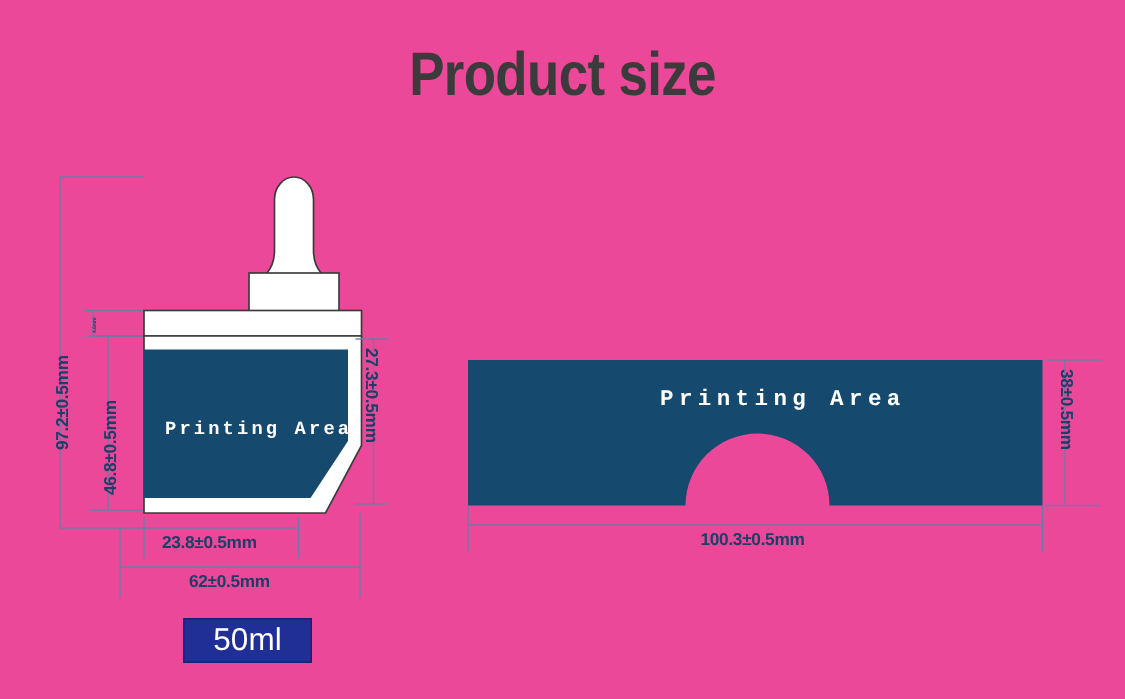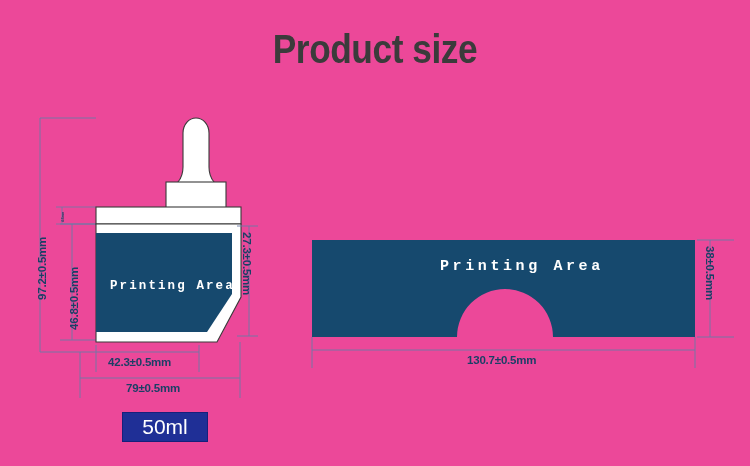--- a/index.html
+++ b/index.html
@@ -199,27 +199,27 @@
   </svg>
 
   <div class="dim dim-v-up" style="left:36px; top:300px;">97.2±0.5mm</div>
 
   <div class="dim dim-v-up" style="left:68px; top:330px;">46.8±0.5mm</div>
 
   <div class="dim dim-tiny dim-v-up" style="left:61px; top:222px;">4.6mm</div>
 
   <div class="dim dim-v-down" style="left:253px; top:232px;">27.3±0.5mm</div>
 
-  <div class="dim" style="left:108px; top:356px;">42.3±0.5mm</div>
-
-  <div class="dim" style="left:126px; top:382px;">79±0.5mm</div>
+  <div class="dim" style="left:108px; top:356px;">23.8±0.5mm</div>
+
+  <div class="dim" style="left:126px; top:382px;">62±0.5mm</div>
 
   <div class="print-label" style="left:110px; top:279px;">Printing Area</div>
 
   <div class="dim dim-v-down" style="left:716px; top:246px;">38±0.5mm</div>
 
-  <div class="dim" style="left:467px; top:354px;">130.7±0.5mm</div>
+  <div class="dim" style="left:467px; top:354px;">100.3±0.5mm</div>
 
   <div class="print-label wide" style="left:440px; top:258px;">Printing Area</div>
 
   <div class="capacity-badge">50ml</div>
 
 </div>
 
 </body></html>

